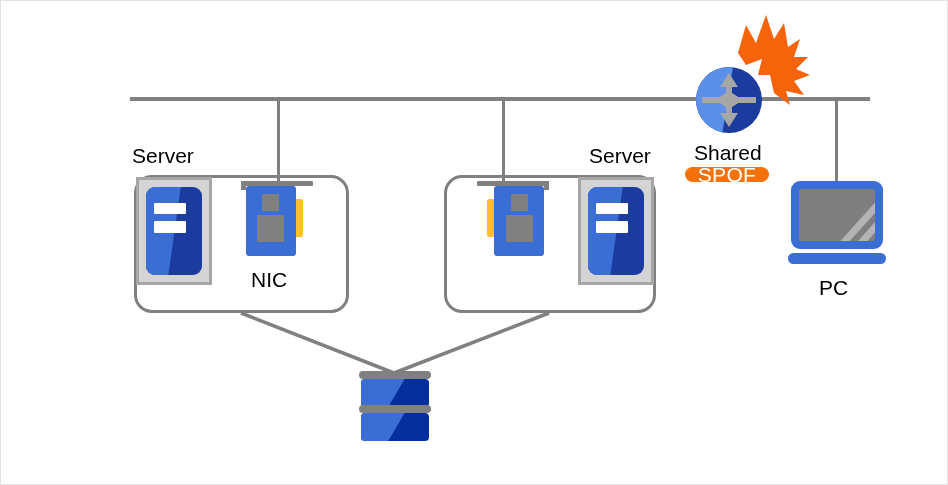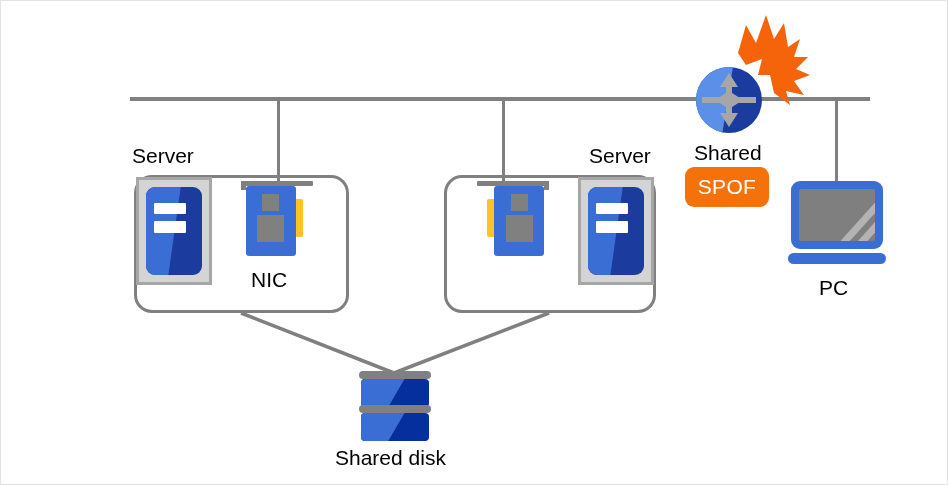--- a/index.html
+++ b/index.html
@@ -267,32 +267,31 @@
       <polygon points="33,60 24,46 30,46 30,33 36,33 36,46 42,46" fill="#a6a6a6"></polygon>
 
       <polygon points="47,33 33,24 33,30 6,30 6,36 33,36 33,42" fill="#a6a6a6"></polygon>
 
       <polygon points="19,33 33,42 33,36 60,36 60,30 33,30 33,24" fill="#a6a6a6"></polygon>
     </svg>
   </div>
 
   <div class="label" style="left:693px; top:141px;">Shared</div>
 
-  <div class="spof" style="left:684px; top:166px; width:84px; height:40px;">SPOF</div>
+  <div class="spof" style="left:684px; top:166px; width:84px; height:15px;">SPOF</div>
 
   <div class="pc-monitor" style="left:790px; top:180px; width:92px; height:68px;">
     <div class="pc-screen">
       <div class="pc-glare" style="left:48px; top:6px; width:7px; height:80px;"></div>
       <div class="pc-glare" style="left:62px; top:10px; width:7px; height:80px;"></div>
     </div>
   </div>
   <div class="pc-base" style="left:787px; top:252px; width:98px; height:11px;"></div>
 
   <div class="label" style="left:818px; top:276px;">PC</div>
 
   <div class="disk-bar" style="left:358px; top:370px; width:72px;"></div>
   <div class="disk-block" style="left:360px; top:378px; width:68px; height:28px;"></div>
   <div class="disk-bar" style="left:358px; top:404px; width:72px;"></div>
   <div class="disk-block" style="left:360px; top:412px; width:68px; height:28px;"></div>
 
-  <div class="label" style="left:334px; top:446px;">Shared disk</div>
 
 </div>
 
 </body></html>

